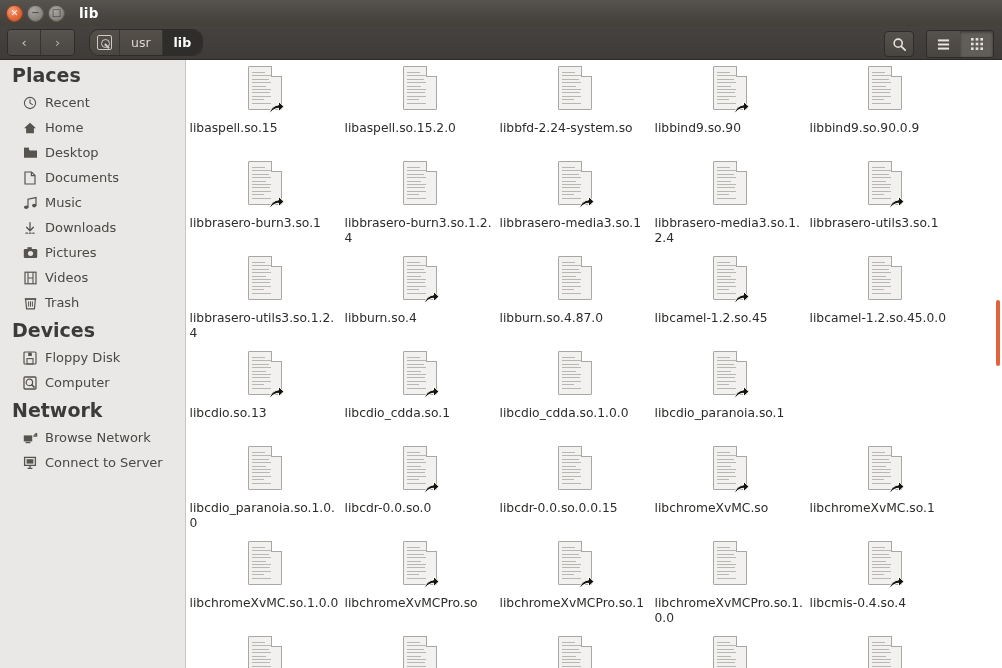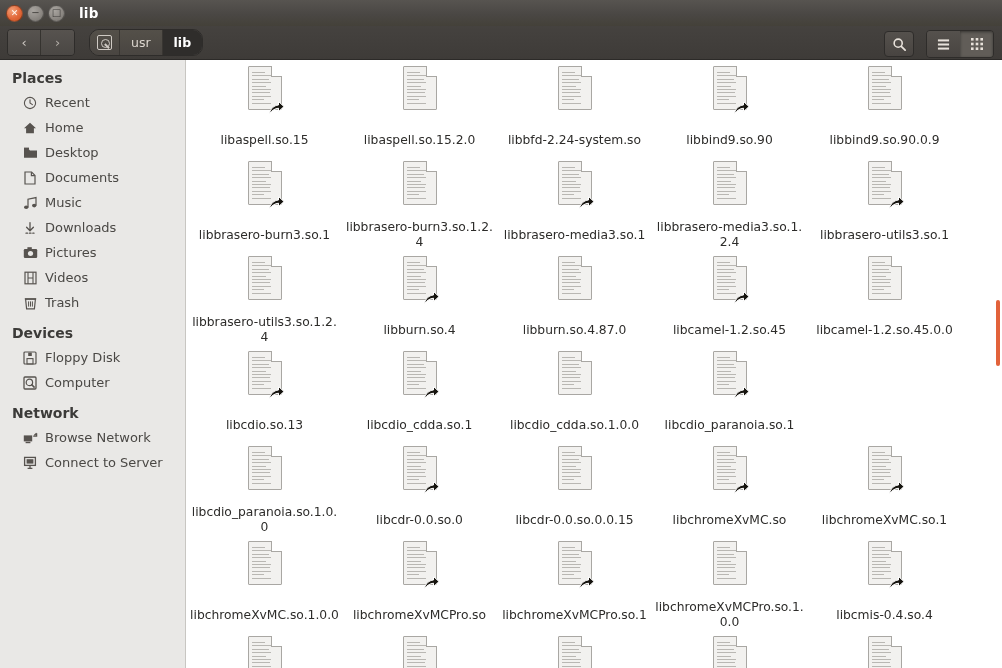--- a/index.html
+++ b/index.html
@@ -110,22 +110,22 @@
   }
 
   
   .sidebar {
     position: absolute; left: 0; top: 60px; width: 186px; height: 608px;
     background: #e9e8e6;
     border-right: 1px solid #c8c6c2;
     overflow: hidden;
   }
   .sb-head {
-    font-size: 14px; font-weight: bold; color: #3c3b39;
-    padding: 10px 0 4px 12px;
+    font-size: 19px; font-weight: bold; color: #3c3b39;
+    padding: 4px 0 4px 12px;
   }
   .sb-item {
     display: flex; align-items: center; gap: 7px;
     padding: 3px 16px 3px 22px;
     font-size: 13px; color: #4a4845;
     height: 25px;
   }
   .sb-ico {
     width: 16px; height: 16px; flex: none;
     display: flex; align-items: center; justify-content: center;
@@ -180,21 +180,21 @@
   .lines i:nth-child(8) { width: 19px; }
   .lines i:nth-child(9) { width: 12px; }
   .lines i:nth-child(10){ width: 19px; }
   .link-badge {
     position: absolute; right: 4px; bottom: 3px;
     width: 17px; height: 15px;
   }
   .link-badge svg { display: block; }
 
   .flabel {
-    margin-top: 15px; width: 150px; text-align: center;
+    margin-top: 3px; width: 150px; 
     font-size: 12.3px; color: #2d2c2a; line-height: 15px;
     word-break: break-all;
   }
 
   
   .scrolltrack {
     position: absolute; right: 0; top: 60px; width: 13px; height: 608px;
     background: #ffffff;
   }
   .scrollthumb {

